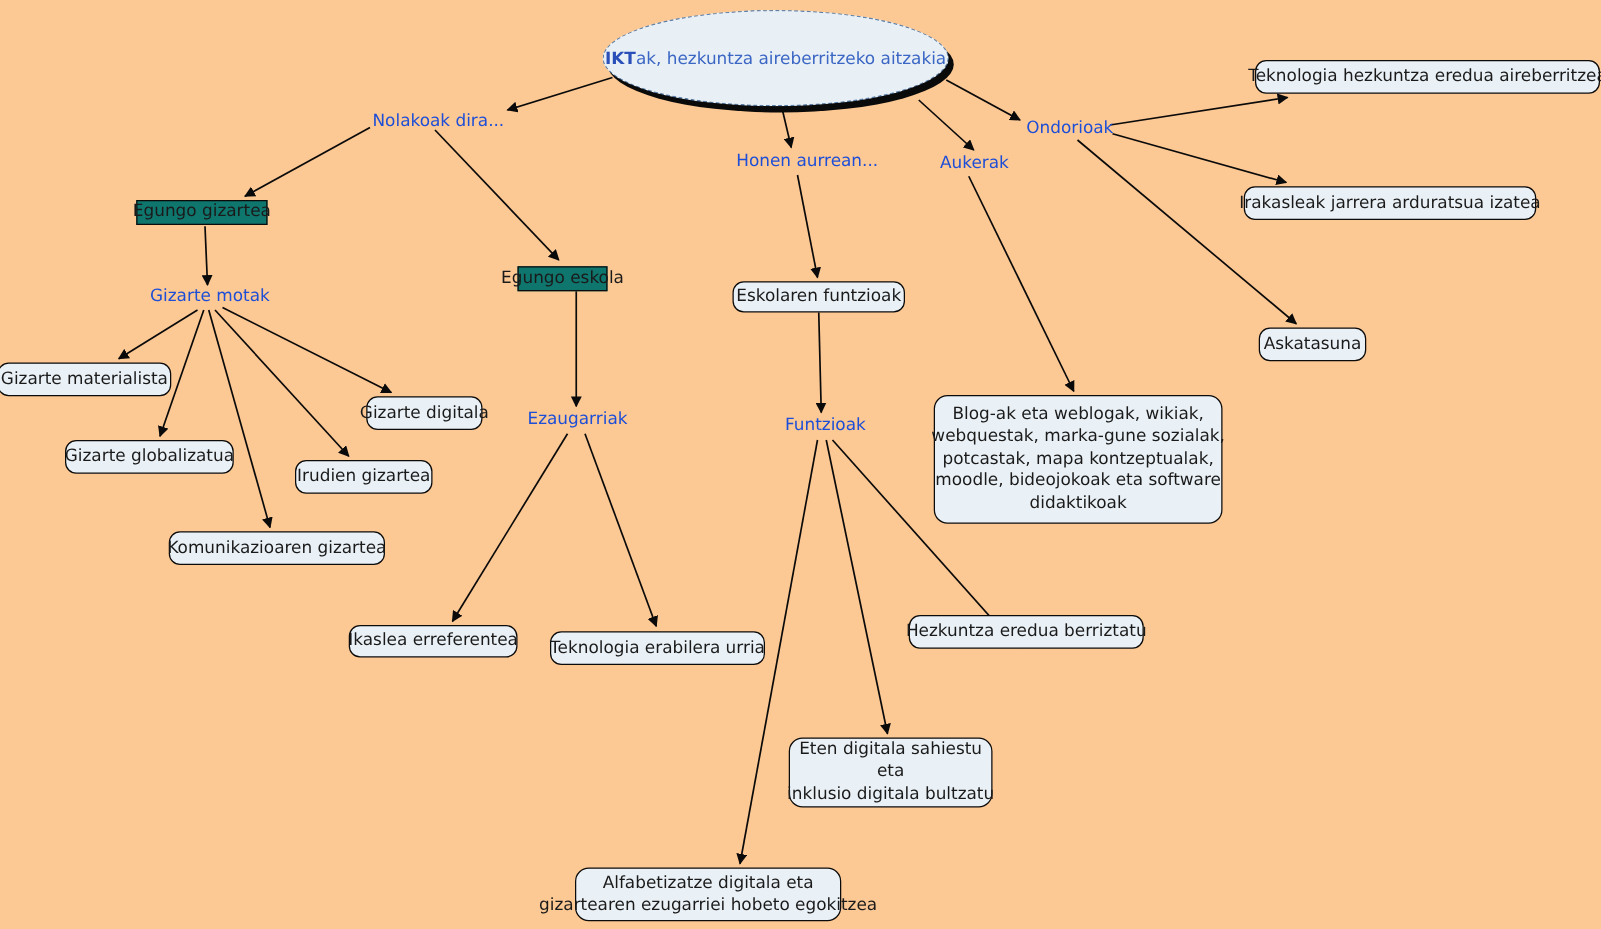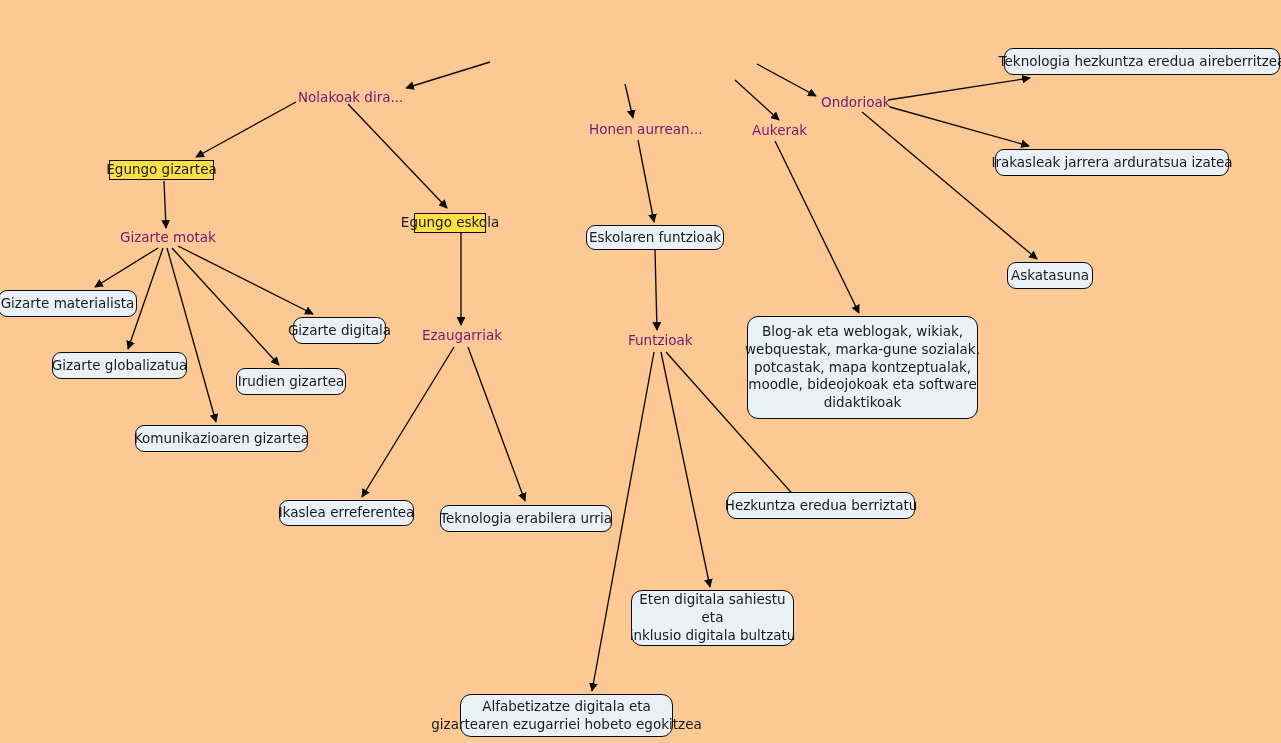--- a/index.html
+++ b/index.html
@@ -28,39 +28,39 @@
     position: absolute;
     box-sizing: border-box;
     white-space: pre;
     text-align: center;
     color: #1a1a1a;
     line-height: 1.16;
   }
   
   .node.plain {
     font-size: 13.5px;
-    color: #701a75;
+    color: #1d4ed8;
     background: none;
     border: none;
     padding: 0;
   }
   
   .node.box {
     background: #eaf1f6;
     border: 1.3px solid #0b0b0b;
     border-radius: 9px;
     font-size: 13.5px;
     padding: 4px 9px;
     display: flex;
     align-items: center;
     justify-content: center;
   }
   
   .node.sqbox {
-    background: #fde047;
+    background: #0f766e;
     border: 1.3px solid #0b0b0b;
     border-radius: 0;
     font-size: 13.5px;
     padding: 3px 8px;
     display: flex;
     align-items: center;
     justify-content: center;
   }
   .node.multiline {
     border-radius: 11px;
@@ -124,20 +124,25 @@
         <line x1="666" y1="352" x2="814" y2="518" stroke="#0a0a0a" stroke-width="1.35" marker-end="url(#arrow)"></line>
         <line x1="661" y1="352" x2="710" y2="587" stroke="#0a0a0a" stroke-width="1.35" marker-end="url(#arrow)"></line>
         <line x1="654" y1="352" x2="592" y2="691" stroke="#0a0a0a" stroke-width="1.35" marker-end="url(#arrow)"></line>
         <line x1="775" y1="141" x2="859" y2="313" stroke="#0a0a0a" stroke-width="1.35" marker-end="url(#arrow)"></line>
         <line x1="888" y1="100" x2="1030" y2="78" stroke="#0a0a0a" stroke-width="1.35" marker-end="url(#arrow)"></line>
         <line x1="890" y1="107" x2="1029" y2="146" stroke="#0a0a0a" stroke-width="1.35" marker-end="url(#arrow)"></line>
         <line x1="862" y1="112" x2="1037" y2="259" stroke="#0a0a0a" stroke-width="1.35" marker-end="url(#arrow)"></line>
       </g>
   </svg>
 
+  <div id="root-ellipse">
+    <span class="root-label">
+      <b>IKT</b><span>ak, hezkuntza aireberritzeko aitzakia</span>
+    </span>
+  </div>
 
   <div id="node-layer">
       <div class="node plain" style="left: 298px; top: 90px; width: 105px; height: 18px;"><span>Nolakoak dira...</span></div>
       <div class="node plain" style="left: 589px; top: 122px; width: 105px; height: 18px;"><span>Honen aurrean...</span></div>
       <div class="node plain" style="left: 752px; top: 123px; width: 54px; height: 18px;"><span>Aukerak</span></div>
       <div class="node plain" style="left: 821px; top: 95px; width: 68px; height: 18px;"><span>Ondorioak</span></div>
       <div class="node plain" style="left: 120px; top: 230px; width: 91px; height: 18px;"><span>Gizarte motak</span></div>
       <div class="node plain" style="left: 422px; top: 328px; width: 76px; height: 18px;"><span>Ezaugarriak</span></div>
       <div class="node plain" style="left: 628px; top: 333px; width: 62px; height: 18px;"><span>Funtzioak</span></div>
       <div class="node sqbox" style="left: 109px; top: 160px; width: 105px; height: 20px;"><span>Egungo gizartea</span></div>

